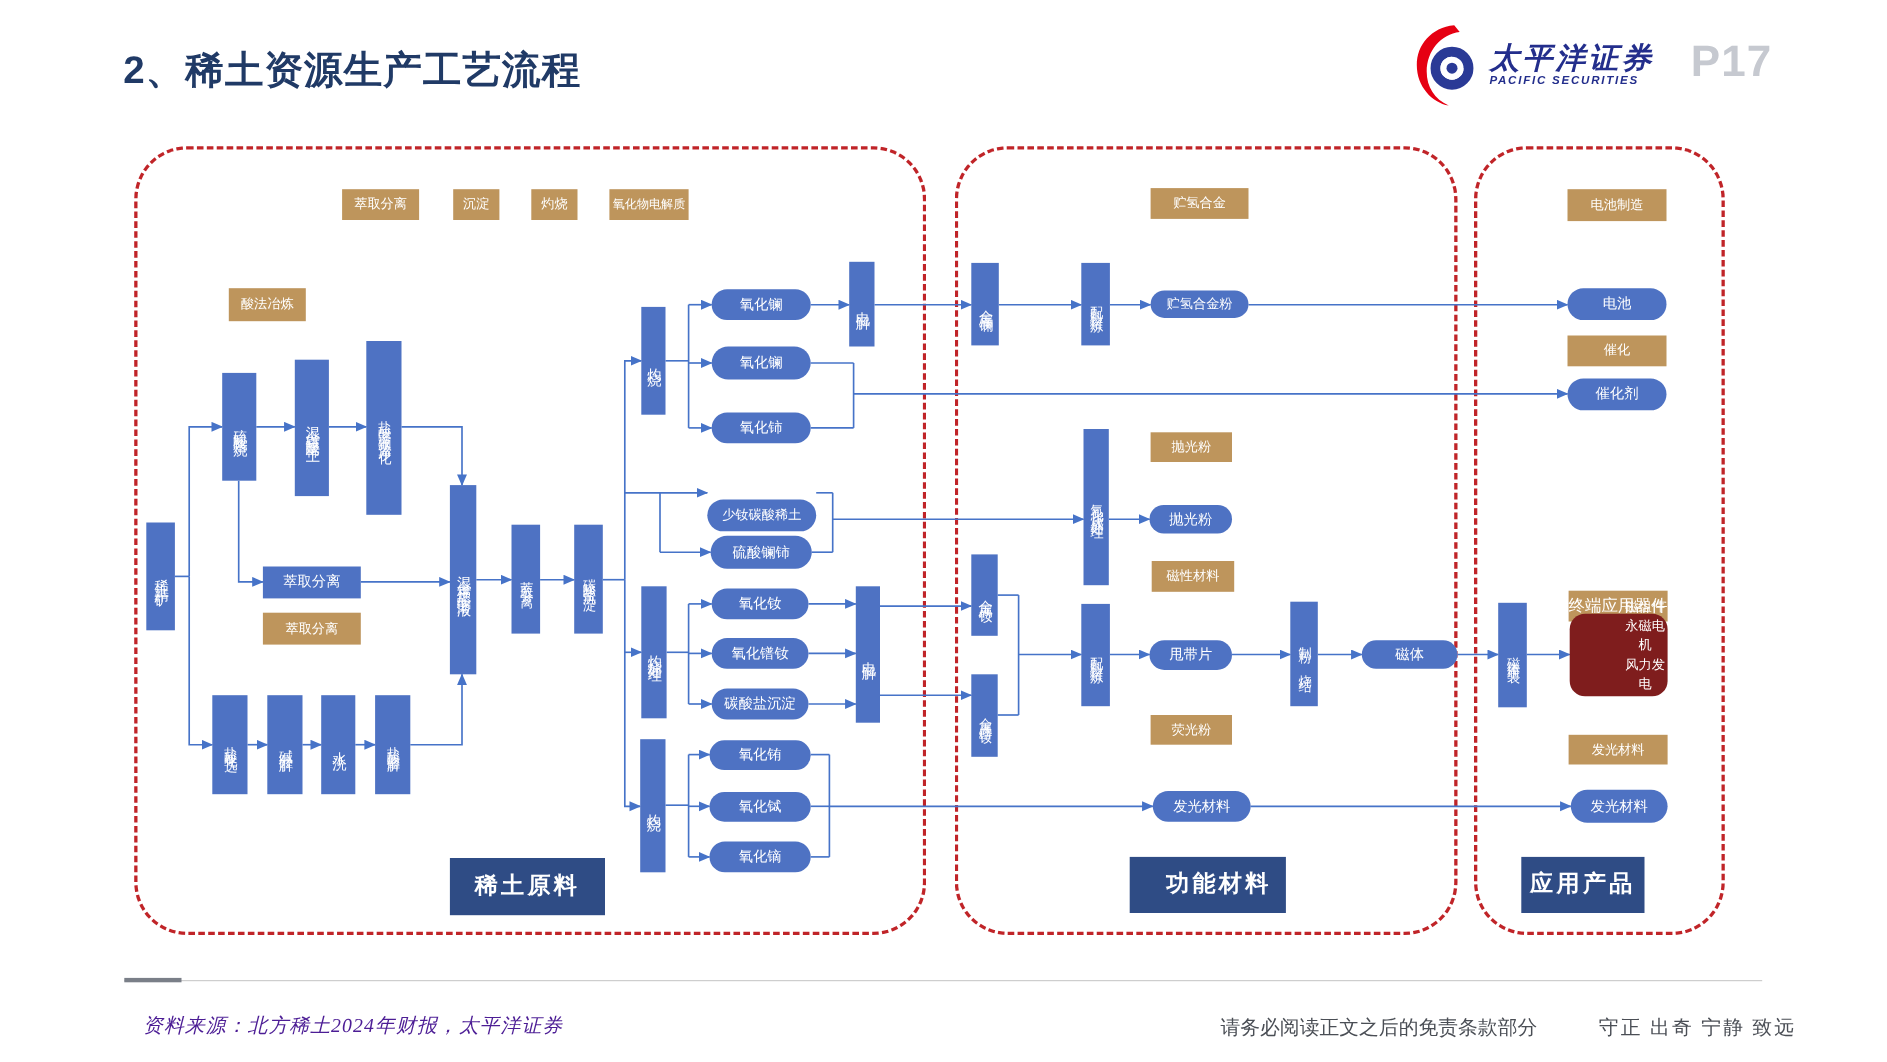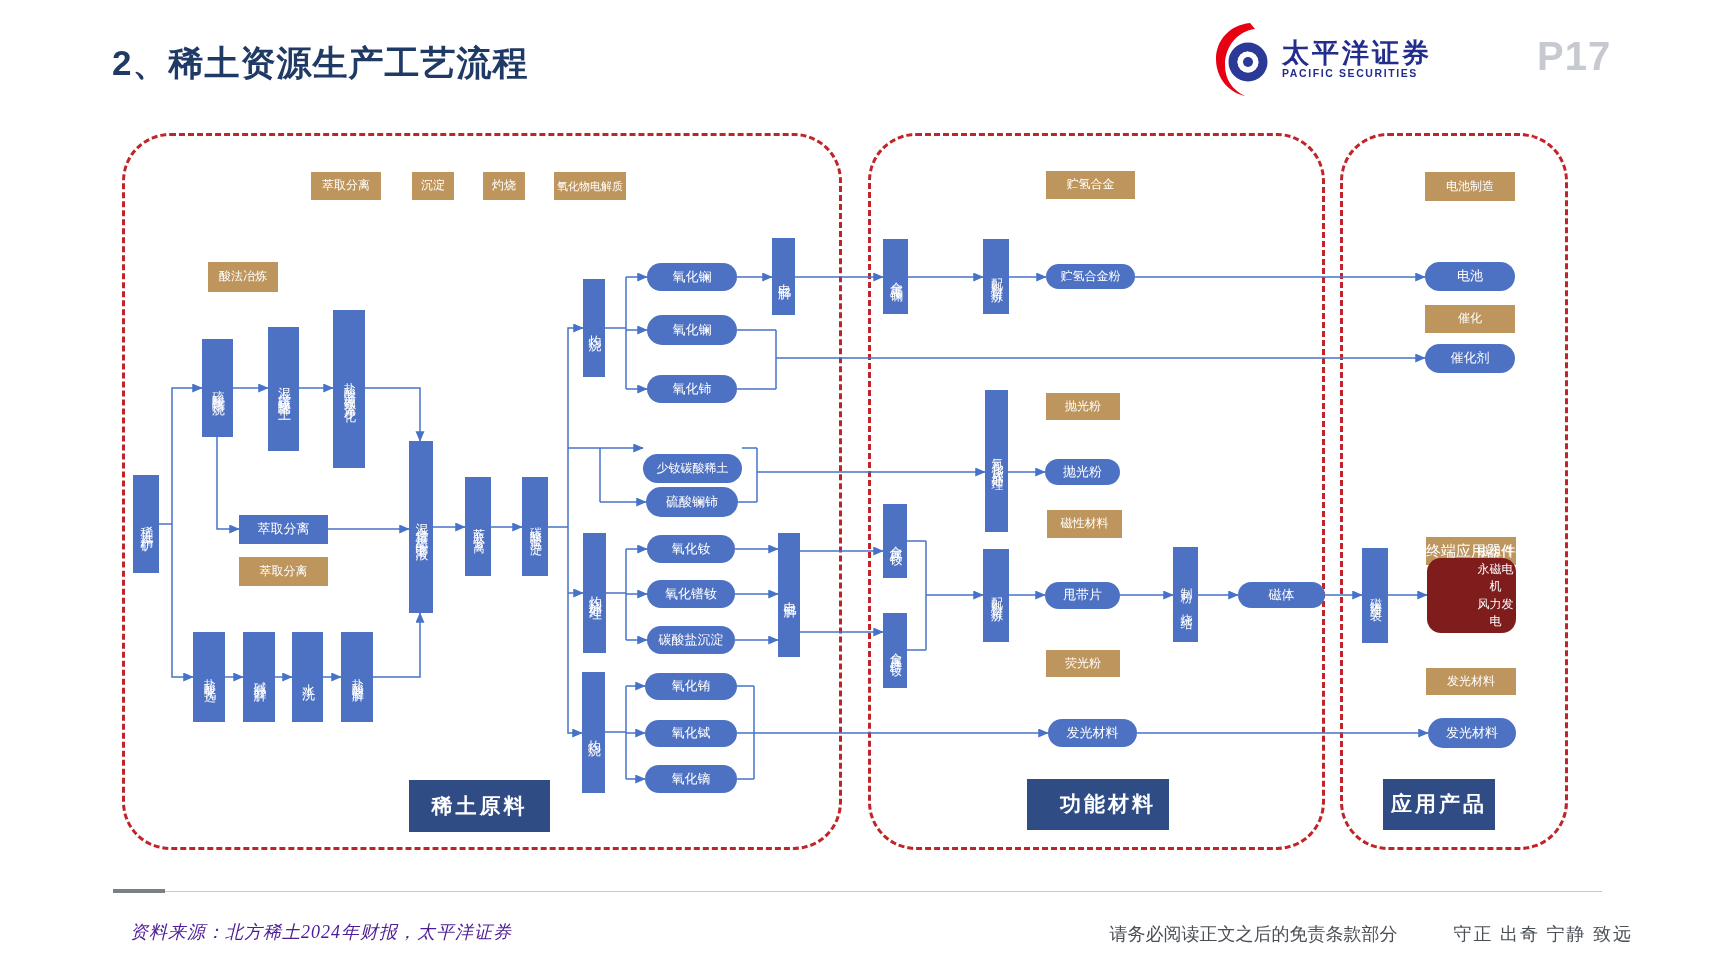--- a/index.html
+++ b/index.html
@@ -1,21 +1,21 @@
 <!DOCTYPE html>
 <html><head>
 <meta charset="utf-8">
 <style>
   html,body{margin:0;padding:0;background:#fff;}
   body{font-family:"Liberation Sans",sans-serif;}
   #slide{position:relative;width:1715px;height:965px;background:#fff;overflow:hidden;}
 
   
   .title{position:absolute;left:112px;top:40px;font-size:35px;font-weight:bold;color:#203a66;letter-spacing:1px;}
-  .brand{position:absolute;left:1214px;top:20px;display:flex;align-items:center;}
+  .brand{position:absolute;left:1286px;top:20px;display:flex;align-items:center;font-style:italic;}
   .brand-text{margin-left:10px;}
   .brand-cn{font-size:27px;font-weight:bold;color:#232e8c;letter-spacing:3px;line-height:1.05;}
   .brand-en{font-size:10.5px;font-weight:bold;color:#232e8c;letter-spacing:1.6px;}
   .pageno{position:absolute;left:1537px;top:34px;font-size:40px;font-weight:bold;color:#c6c9d0;letter-spacing:1px;}
 
   
   #sections,#canvas{position:absolute;left:0;top:0;width:1715px;height:965px;}
   #sections{z-index:0;}
   #edges{position:absolute;left:0;top:0;z-index:1;}
   #canvas{z-index:2;}

